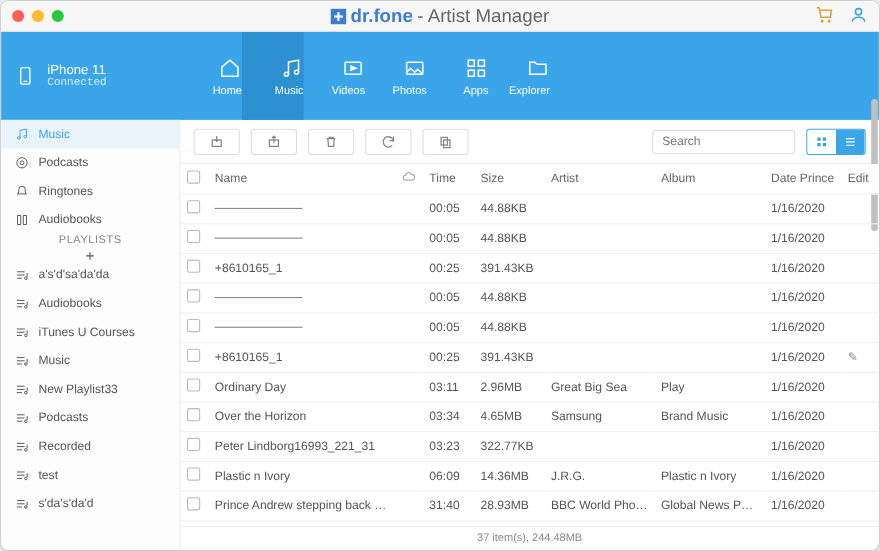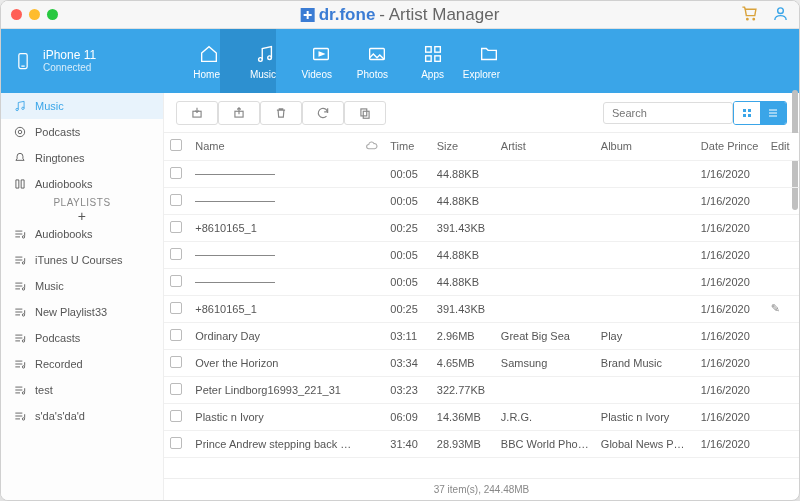--- a/index.html
+++ b/index.html
@@ -12,39 +12,39 @@
 .tl.y { background: #febc2e; }
 .tl.g { background: #28c840; }
 .title-center { position: absolute; left: 50%; transform: translateX(-50%); display: flex; align-items: center; gap: 4px; color: #666; font-size: 17px; }
 .logo-plus { width: 14px; height: 14px; background: #3b7cd4; position: relative; }
 .logo-plus::before, .logo-plus::after { content: ""; position: absolute; background: #fff; }
 .logo-plus::before { width: 8px; height: 2px; top: 6px; left: 3px; }
 .logo-plus::after { width: 2px; height: 8px; top: 3px; left: 6px; }
 .title-brand { font-weight: 600; color: #3b7cd4; }
 .title-right { margin-left: auto; display: flex; gap: 14px; color: #888; }
 .title-right svg { width: 17px; height: 17px; }
-.navbar { height: 64px; background: #3aa5e8; display: flex; align-items: stretch; }
+.navbar { height: 80px; background: #3aa5e8; display: flex; align-items: stretch; }
 .device-box { width: 163px; display: flex; align-items: center; padding: 0 12px; color: #fff; gap: 10px; }
 .device-box svg { width: 20px; height: 20px; stroke: #fff; fill: none; }
 .device-text { display: flex; flex-direction: column; line-height: 1.2; }
 .device-name { font-size: 12px; }
-.device-status { font-size: 10px; opacity: 0.8; }
+.device-status { font-size: 10px; opacity: 0.8; font-family: Liberation Mono, monospace; }
 .nav-items { display: flex; }
 .nav-item { width: 56px; display: flex; flex-direction: column; align-items: flex-end; justify-content: center; gap: 4px; color: #fff; font-size: 10px; cursor: pointer; }
 .nav-item.active { background: #2d90d0; }
 .nav-item svg { width: 22px; height: 22px; }
 .content { flex: 1; display: flex; min-height: 0; }
 .sidebar { width: 163px; background: #fdfdfd; border-right: 1px solid #eee; overflow-y: auto; }
 .side-item { height: 26px; display: flex; align-items: center; padding: 0 12px; gap: 8px; color: #555; cursor: pointer; font-size: 11px; }
 .side-item svg { width: 14px; height: 14px; flex-shrink: 0; }
 .side-item.active { background: #e8f3fc; color: #3aa5e8; }
 .side-header { height: 24px; display: flex; align-items: center; padding: 0 12px; color: #888; font-size: 10px; letter-spacing: 0.5px; justify-content: space-between; flex-direction: column; }
 .side-header .plus { font-size: 14px; color: #555; cursor: pointer; }
 .main { flex: 1; display: flex; flex-direction: column; min-width: 0; }
-.toolbar { height: 40px; display: flex; align-items: center; padding: 0 12px; border-bottom: 1px solid #eee; }
+.toolbar { height: 40px; display: flex; align-items: center; padding: 0 12px; gap: 10px; border-bottom: 1px solid #eee; }
 .tool-btn { width: 42px; height: 24px; border: 1px solid #ddd; border-radius: 3px; display: flex; align-items: center; justify-content: center; cursor: pointer; color: #888; background: #fff; }
 .tool-btn svg { width: 14px; height: 14px; }
 .toolbar-spacer { flex: 1; }
 .search-box { width: 130px; height: 22px; border: 1px solid #ddd; border-radius: 3px; padding: 0 8px; font-size: 11px; color: #888; outline: none; }
 .view-toggle { display: flex; border: 1px solid #3aa5e8; border-radius: 3px; overflow: hidden; }
 .view-btn { width: 26px; height: 22px; display: flex; align-items: center; justify-content: center; cursor: pointer; color: #3aa5e8; background: #fff; }
 .view-btn.active { background: #3aa5e8; color: #fff; }
 .view-btn svg { width: 12px; height: 12px; }
 .table-wrap { flex: 1; overflow: auto; position: relative; }
 .table { width: 100%; border-collapse: collapse; }
@@ -183,20 +183,30 @@
         </div>
         <div class="side-item">
           <svg viewBox="0 0 24 24" fill="none" stroke="currentColor" stroke-width="1.5">
             <path d="M5 5h5v14H5zM14 5h5v14h-5z"></path>
           </svg>
           <span>Audiobooks</span>
         </div>
         <div class="side-header">
           <span>PLAYLISTS</span>
           <span class="plus">+</span>
+        </div>
+        <div class="side-item">
+          <svg viewBox="0 0 24 24" fill="none" stroke="currentColor" stroke-width="1.5">
+            <line x1="4" y1="7" x2="16" y2="7"></line>
+            <line x1="4" y1="12" x2="16" y2="12"></line>
+            <line x1="4" y1="17" x2="12" y2="17"></line>
+            <circle cx="18" cy="17" r="2"></circle>
+            <path d="M20 15V9"></path>
+          </svg>
+          <span>a's'd'sa'da'da</span>
         </div>
         <div class="side-item">
           <svg viewBox="0 0 24 24" fill="none" stroke="currentColor" stroke-width="1.5">
             <line x1="4" y1="7" x2="16" y2="7"></line>
             <line x1="4" y1="12" x2="16" y2="12"></line>
             <line x1="4" y1="17" x2="12" y2="17"></line>
             <circle cx="18" cy="17" r="2"></circle>
             <path d="M20 15V9"></path>
           </svg>
           <span>Audiobooks</span>

